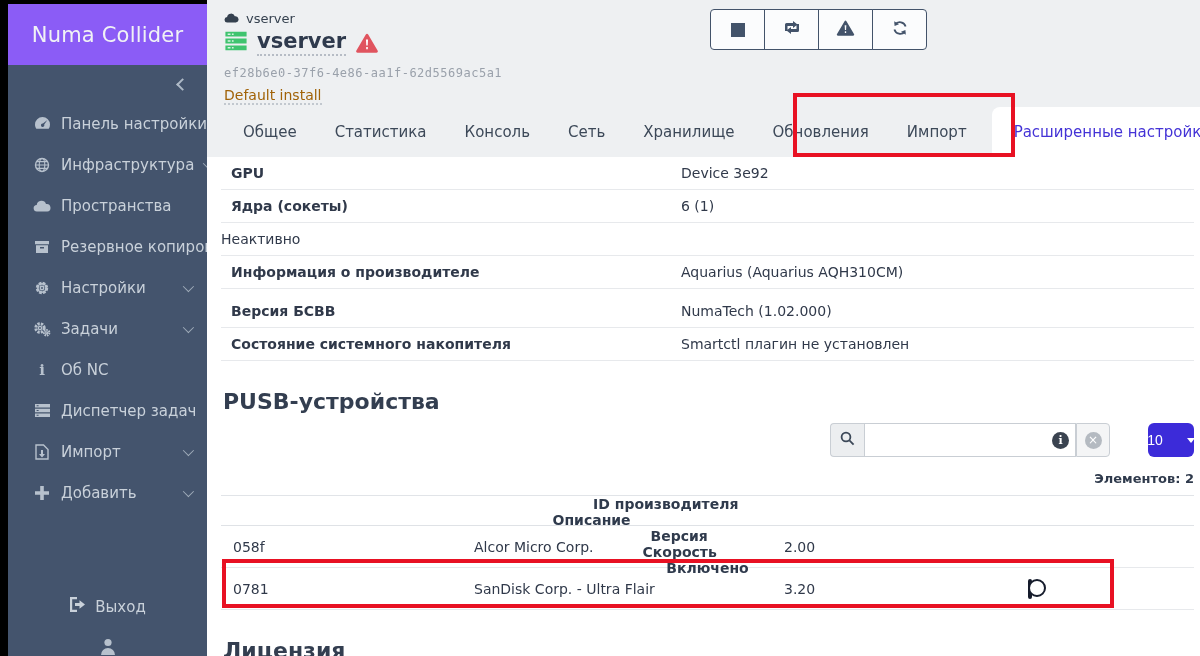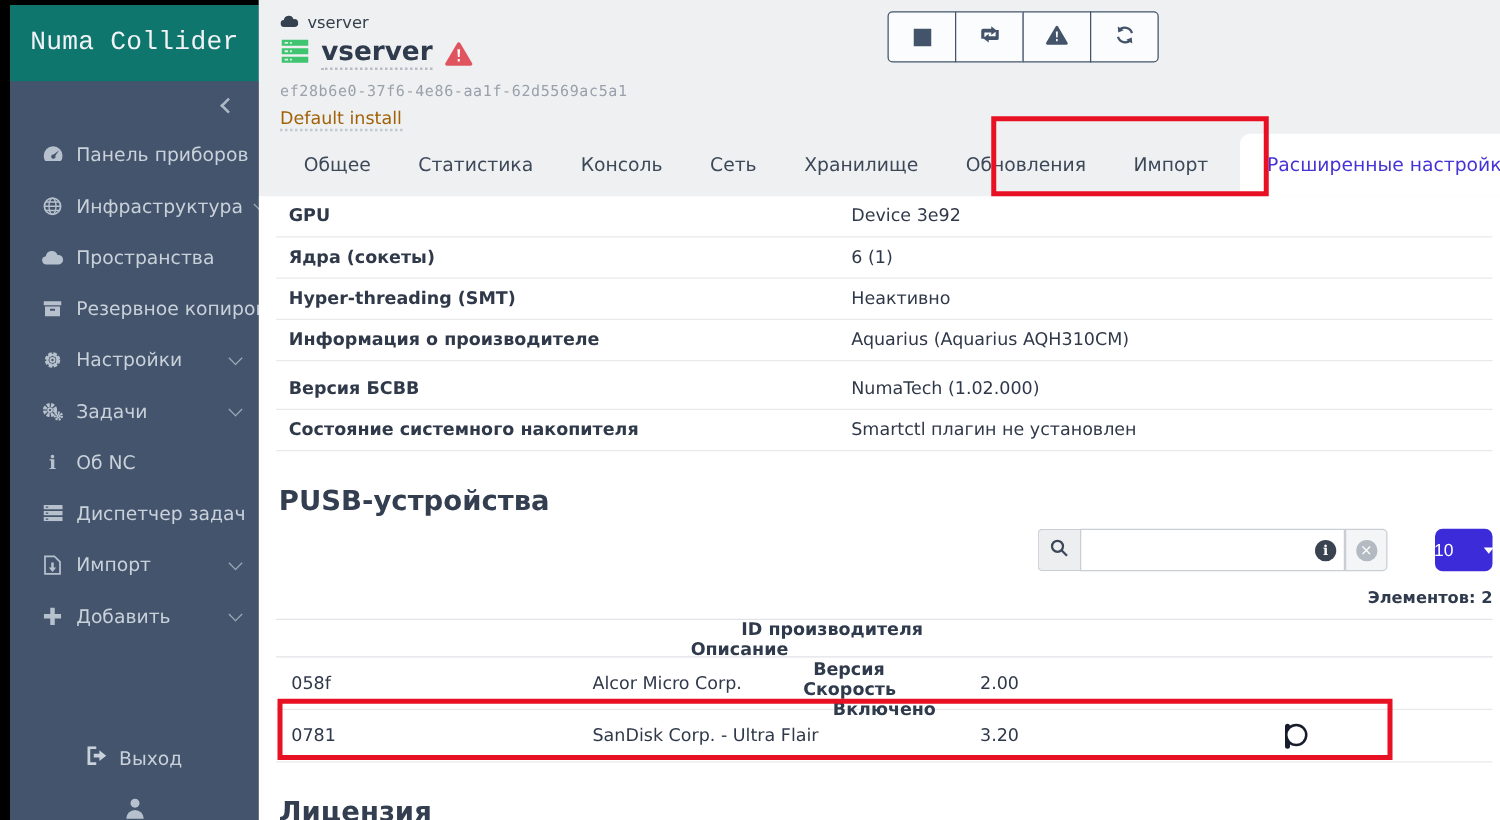--- a/index.html
+++ b/index.html
@@ -7,23 +7,23 @@
   body {
     width:1200px; height:656px; overflow:hidden;
     background:#000;
     font-family:"DejaVu Sans","Liberation Sans",sans-serif;
   }
   .app { position:relative; margin-left:8px; width:1192px; height:656px; display:flex; }
 
   
   .sidebar { width:199px; background:#44546d; display:flex; flex-direction:column; flex-shrink:0; }
   .sb-header {
-    height:65px; background:#0f766e; border-top:4px solid #000;
+    height:65px; background:#8b5cf6; border-top:4px solid #000;
     display:flex; align-items:center; justify-content:center;
-    color:#f0f2f5; font-size:21px; letter-spacing:.2px;font-family:Liberation Mono, monospace;
+    color:#f0f2f5; font-size:21px; letter-spacing:.2px;
   }
   .sb-collapse { height:38px; display:flex; align-items:center; justify-content:flex-end; padding-right:20px; cursor:pointer; }
   .chevron-left { width:9px; height:9px; border-left:2px solid #aeb9c6; border-bottom:2px solid #aeb9c6; transform:rotate(45deg); }
   .sb-nav { display:flex; flex-direction:column; }
   .sb-item {
     height:41px; display:flex; align-items:center; gap:9px;
     padding:0 16px 0 24px; color:#c9d1da; font-size:15px; cursor:pointer; white-space:nowrap;
   }
   .sb-item .ic { width:20px; display:flex; justify-content:center; align-items:center; color:#b7c1cd; fill:#b7c1cd; flex-shrink:0; }
   .chev-down { width:8px; height:8px; border-right:1.7px solid #9fabb9; border-bottom:1.7px solid #9fabb9; transform:rotate(45deg) translateY(-2px); margin-left:auto; flex-shrink:0; }
@@ -124,21 +124,21 @@
     <div class="sb-collapse">
       <span class="chevron-left"></span>
     </div>
     <nav class="sb-nav">
       <div class="sb-item">
         <span class="ic">
           <svg width="17" height="15" viewBox="0 0 17 15">
               <path fill="#b7c1cd" d="M8.5 1A7.5 7.5 0 0 0 1 8.5c0 1.6.5 3.1 1.3 4.3h12.4A7.4 7.4 0 0 0 16 8.5 7.5 7.5 0 0 0 8.5 1zm4.9 3.1-3.2 4.5a1.7 1.7 0 1 1-1.3-1l4.5-3.5z"></path>
             </svg>
         </span>
-        <span>Панель приборов</span>
+        <span>Панель настройки</span>
         <span class="chev-down"></span>
       </div>
       <div class="sb-item">
         <span class="ic">
           <svg width="16" height="16" viewBox="0 0 16 16">
               <g fill="none" stroke="#b7c1cd" stroke-width="1.4">
                 <circle cx="8" cy="8" r="6.5"></circle>
                 <ellipse cx="8" cy="8" rx="2.8" ry="6.5" stroke-width="1.1"></ellipse>
                 <path d="M1.6 8h12.8M2.6 4.6h10.8M2.6 11.4h10.8" stroke-width="1.1"></path>
               </g>
@@ -320,21 +320,20 @@
       <div class="prop-group1">
         <div class="prop-row">
           <span class="prop-label">GPU</span>
           <span class="prop-value">Device 3e92</span>
         </div>
         <div class="prop-row">
           <span class="prop-label">Ядра (сокеты)</span>
           <span class="prop-value">6 (1)</span>
         </div>
         <div class="prop-row">
-          <span class="prop-label">Hyper-threading (SMT)</span>
           <span class="prop-value">Неактивно</span>
         </div>
         <div class="prop-row">
           <span class="prop-label">Информация о производителе</span>
           <span class="prop-value">Aquarius (Aquarius AQH310CM)</span>
         </div>
       </div>
 
       <div class="prop-group2">
         <div class="prop-row">

